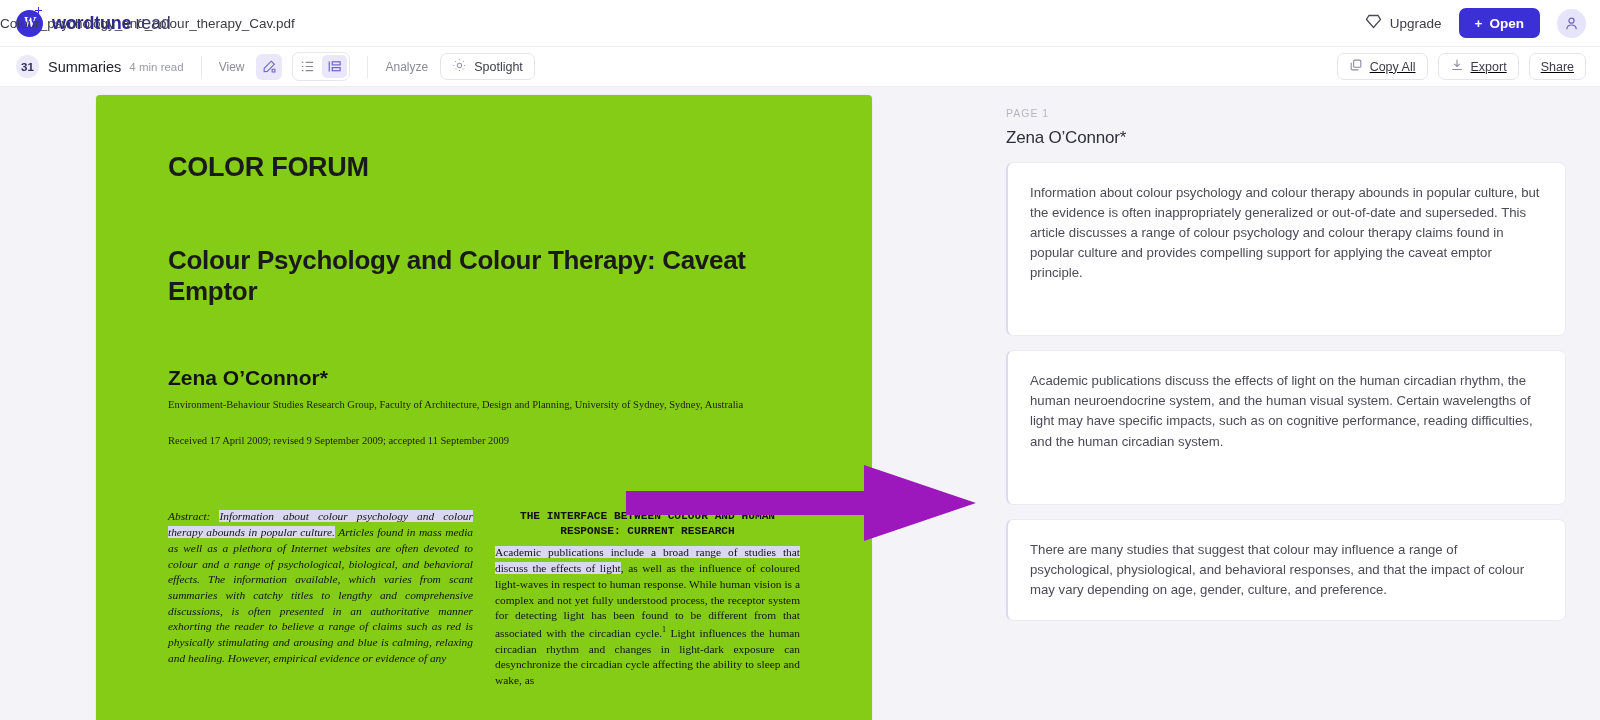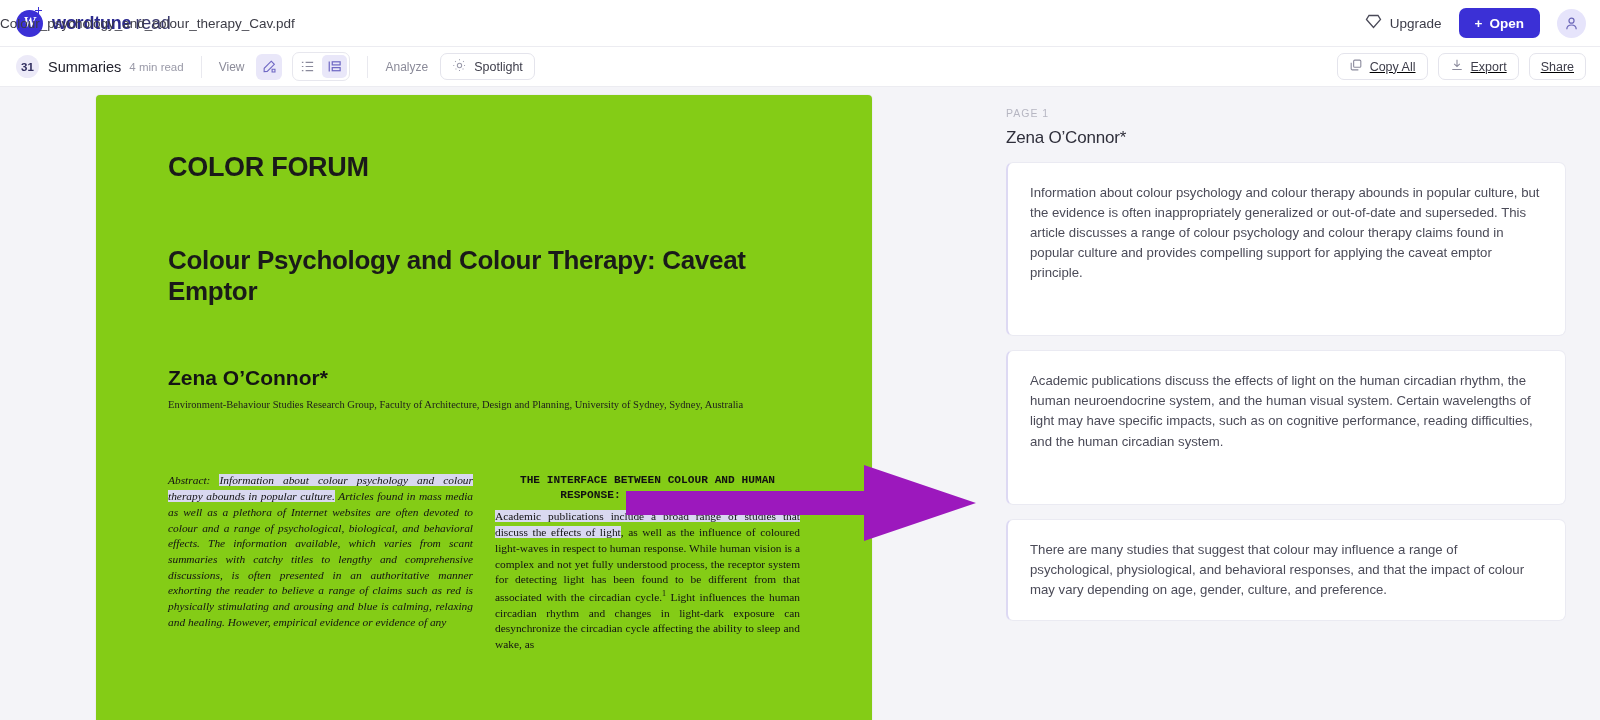--- a/index.html
+++ b/index.html
@@ -301,20 +301,21 @@
 </div>
 
 <div class="content">
 
   <div class="pdf-pane">
     <div class="page">
       <div class="doc-forum">COLOR FORUM</div>
       <div class="doc-h1">Colour Psychology and Colour Therapy: Caveat Emptor</div>
       <div class="doc-author">Zena O’Connor*</div>
       <div class="doc-affil">Environment-Behaviour Studies Research Group, Faculty of Architecture, Design and Planning, University of Sydney, Sydney, Australia</div>
+      <div class="doc-recv">Received 17 April 2009; revised 9 September 2009; accepted 11 September 2009</div>
 
       <div class="cols">
         <div class="col">
           <div class="abstract">
             <b>Abstract:</b>
             <span class="hl">Information about colour psychology and colour therapy abounds in popular culture.</span>
             <span>Articles found in mass media as well as a plethora of Internet websites are often devoted to colour and a range of psychological, biological, and behavioral effects. The information available, which varies from scant summaries with catchy titles to lengthy and comprehensive discussions, is often presented in an authoritative manner exhorting the reader to believe a range of claims such as red is physically stimulating and arousing and blue is calming, relaxing and healing. However, empirical evidence or evidence of any</span>
           </div>
         </div>
         <div class="col">

